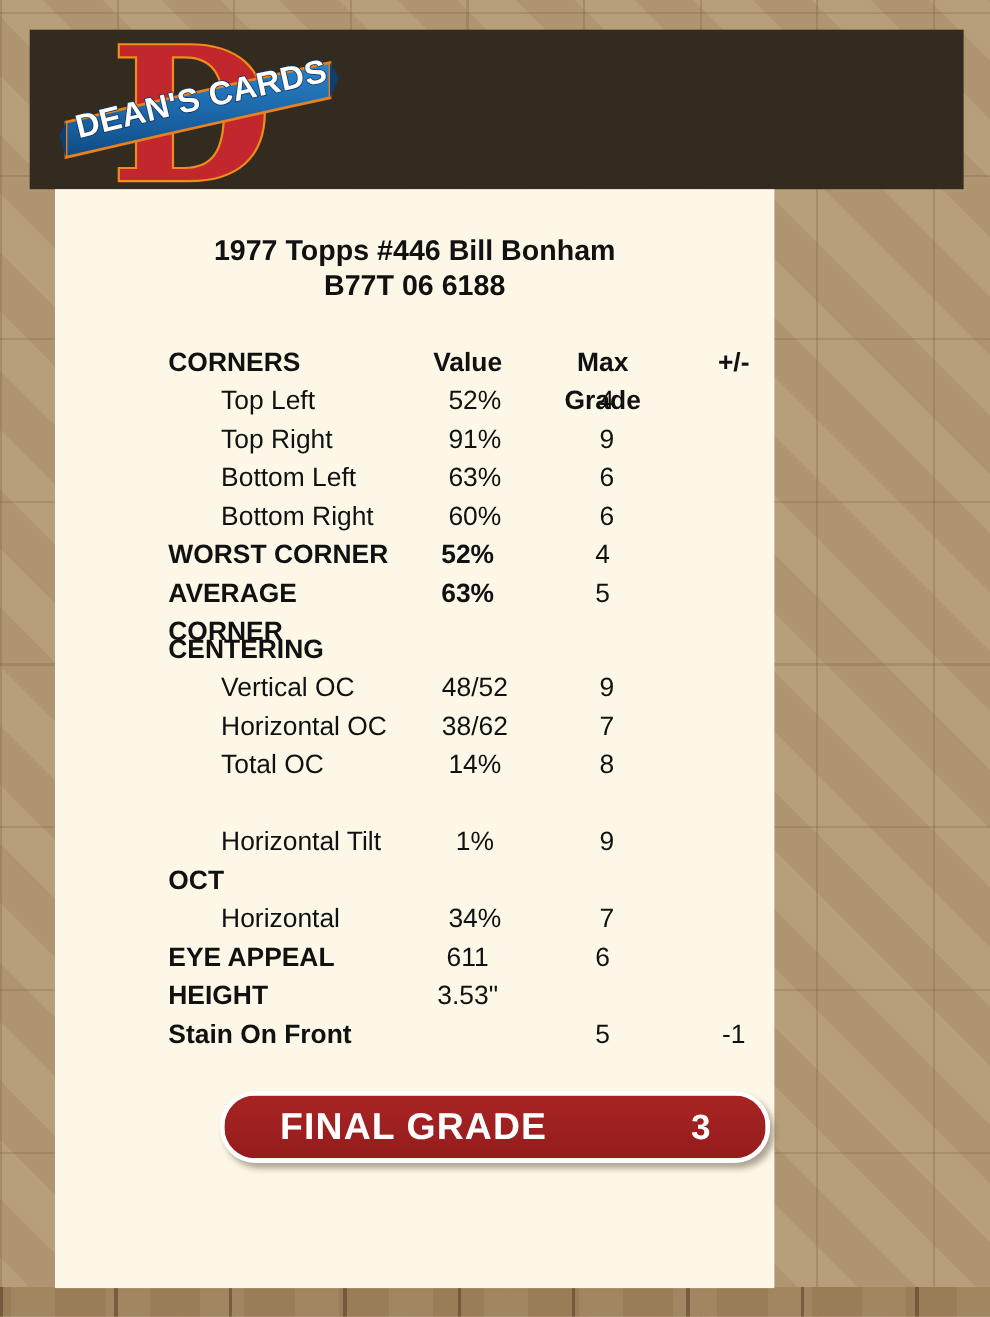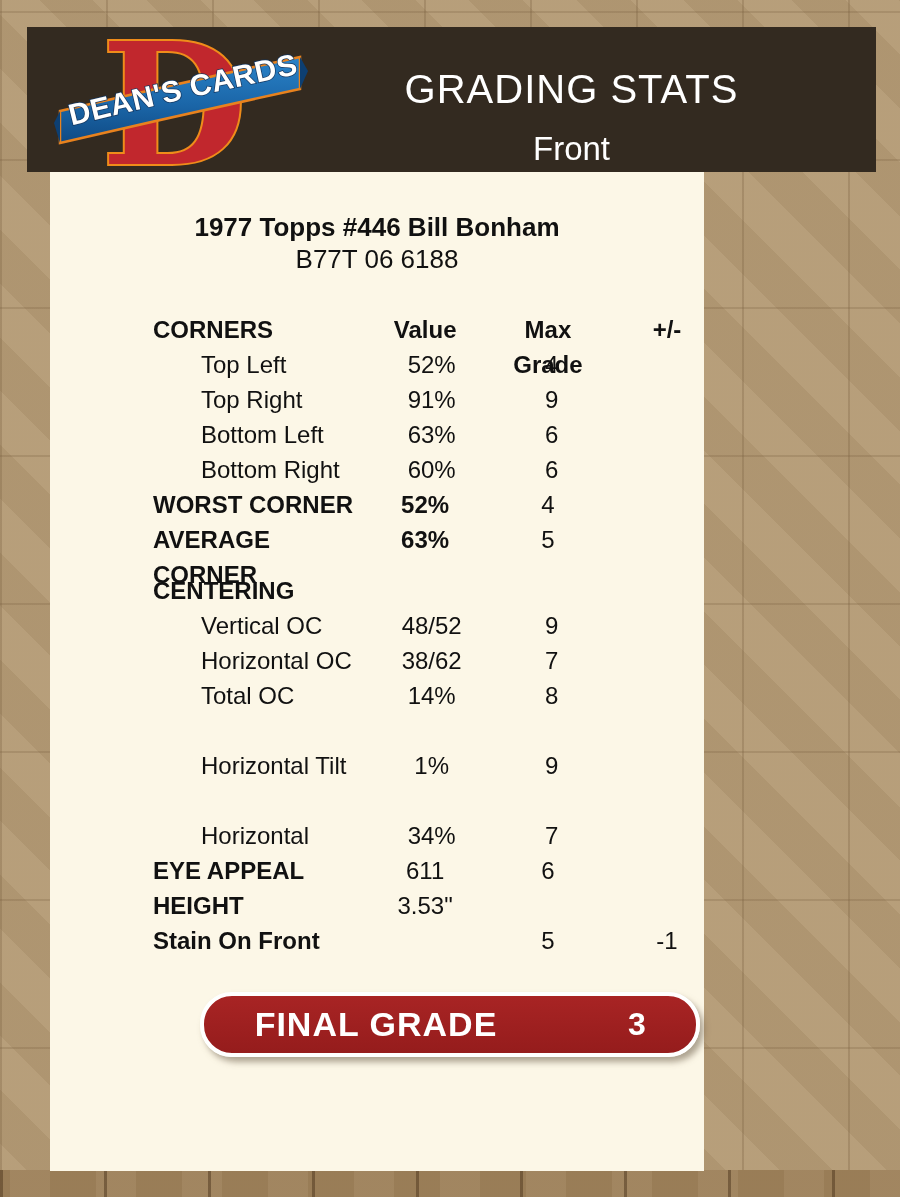--- a/index.html
+++ b/index.html
@@ -30,21 +30,21 @@
   }
   .logo{position:absolute;left:25px;top:4px;width:270px;height:138px;}
   .header-titles{position:absolute;left:300px;right:60px;top:38px;text-align:center;color:#ffffff;}
   .header-title{font-size:40px;line-height:48px;letter-spacing:1px;}
   .header-subtitle{font-size:33px;line-height:40px;margin-top:16px;}
   .panel{
     position:absolute;left:50px;top:172px;width:654px;height:999px;
     background:#fcf7e7;color:#111;
   }
   .card-title{margin-top:40px;text-align:center;font-size:26px;line-height:30px;font-weight:bold;}
-  .card-code{text-align:center;font-size:26px;line-height:34px;}
+  .card-code{text-align:center;font-size:26px;line-height:34px;font-weight:bold;}
   .stats-table{margin-top:36px;padding-left:103px;}
   .stat-row{display:flex;height:35px;line-height:35px;font-size:24px;gap:23px;}
   .stat-row.gap{margin-top:16px;}
   .c-label{width:282px;}
   .c-label.ind{padding-left:48px;box-sizing:border-box;}
   .c-value{width:110px;text-align:center;}
   .c-max{width:160px;text-align:center;}
   .c-pm{width:100px;text-align:center;}
   .b{font-weight:bold;}
   .final-grade{
@@ -84,24 +84,20 @@
       </defs>
       <text x="122" y="133" text-anchor="middle" font-family="DejaVu Serif, serif" font-weight="bold" font-size="168" fill="#c1272d" stroke="#ef8c1a" stroke-width="4" paint-order="stroke">D</text>
       <path d="M8,80 Q128,52 248,26 L248,58 Q128,84 8,112 Z" fill="url(#ribGrad)" stroke="#e8821e" stroke-width="2.5"></path>
       <path d="M8,80 L2,92 L8,112 Z" fill="#0d3f72"></path>
       <path d="M248,26 L256,40 L248,58 Z" fill="#0d3f72"></path>
       <text font-family="Liberation Sans, sans-serif" font-weight="bold" font-size="30" fill="#ffffff" stroke="#14365f" stroke-width="1.5" paint-order="stroke" letter-spacing="0.5">
         <textPath href="#ribbonTextPath" startOffset="6">DEAN'S CARDS</textPath>
       </text>
     </svg>
   </div>
-  <div class="header-titles">
-    <div class="header-title">GRADING STATS</div>
-    <div class="header-subtitle">Front</div>
-  </div>
 </header>
 
 <main class="panel">
   <div class="card-title">1977 Topps #446 Bill Bonham</div>
   <div class="card-code">B77T 06 6188</div>
 
   <div class="stats-table" id="stats-table">
       <div class="stat-row">
         <span class="c-label b">CORNERS</span>
         <span class="c-value b">Value</span>
@@ -173,20 +169,21 @@
         <span class="c-max"></span>
         <span class="c-pm"></span>
       </div>
       <div class="stat-row">
         <span class="c-label ind">Horizontal Tilt</span>
         <span class="c-value">1%</span>
         <span class="c-max">9</span>
         <span class="c-pm"></span>
       </div>
       <div class="stat-row">
+        <span class="c-label b">OCT</span>
         <span class="c-value"></span>
         <span class="c-max"></span>
         <span class="c-pm"></span>
       </div>
       <div class="stat-row">
         <span class="c-label ind">Horizontal</span>
         <span class="c-value">34%</span>
         <span class="c-max">7</span>
         <span class="c-pm"></span>
       </div>

